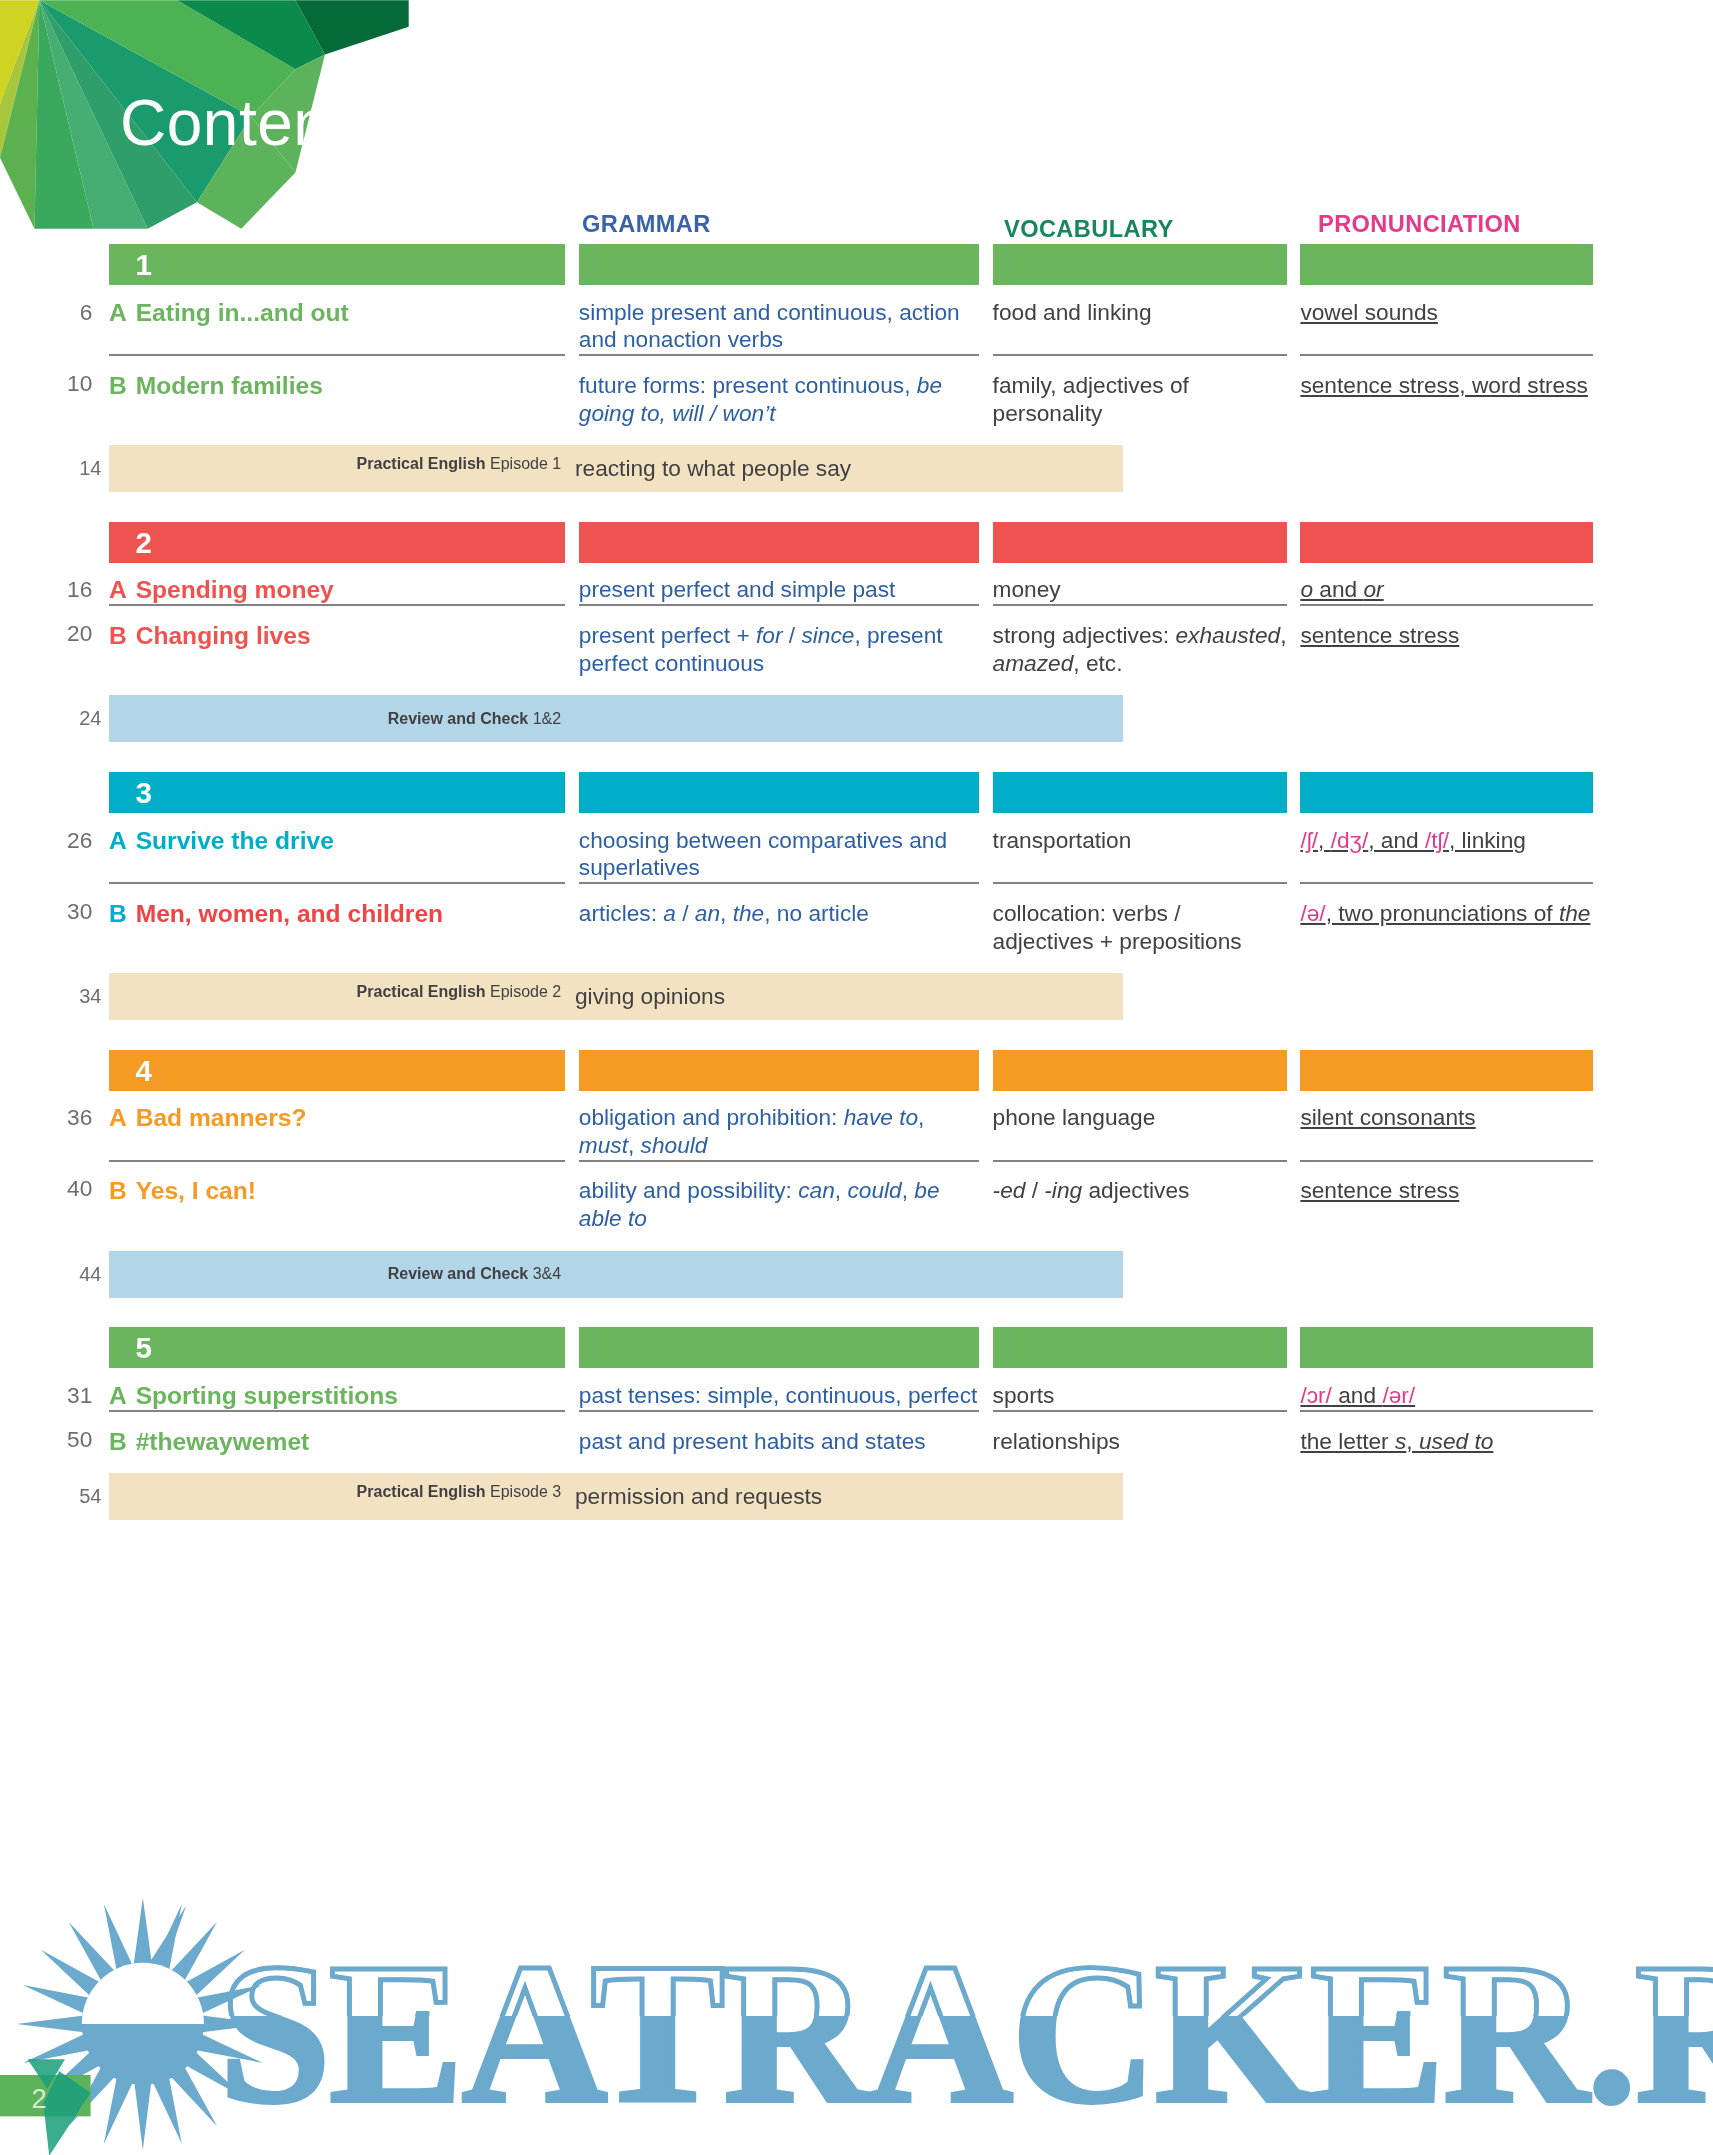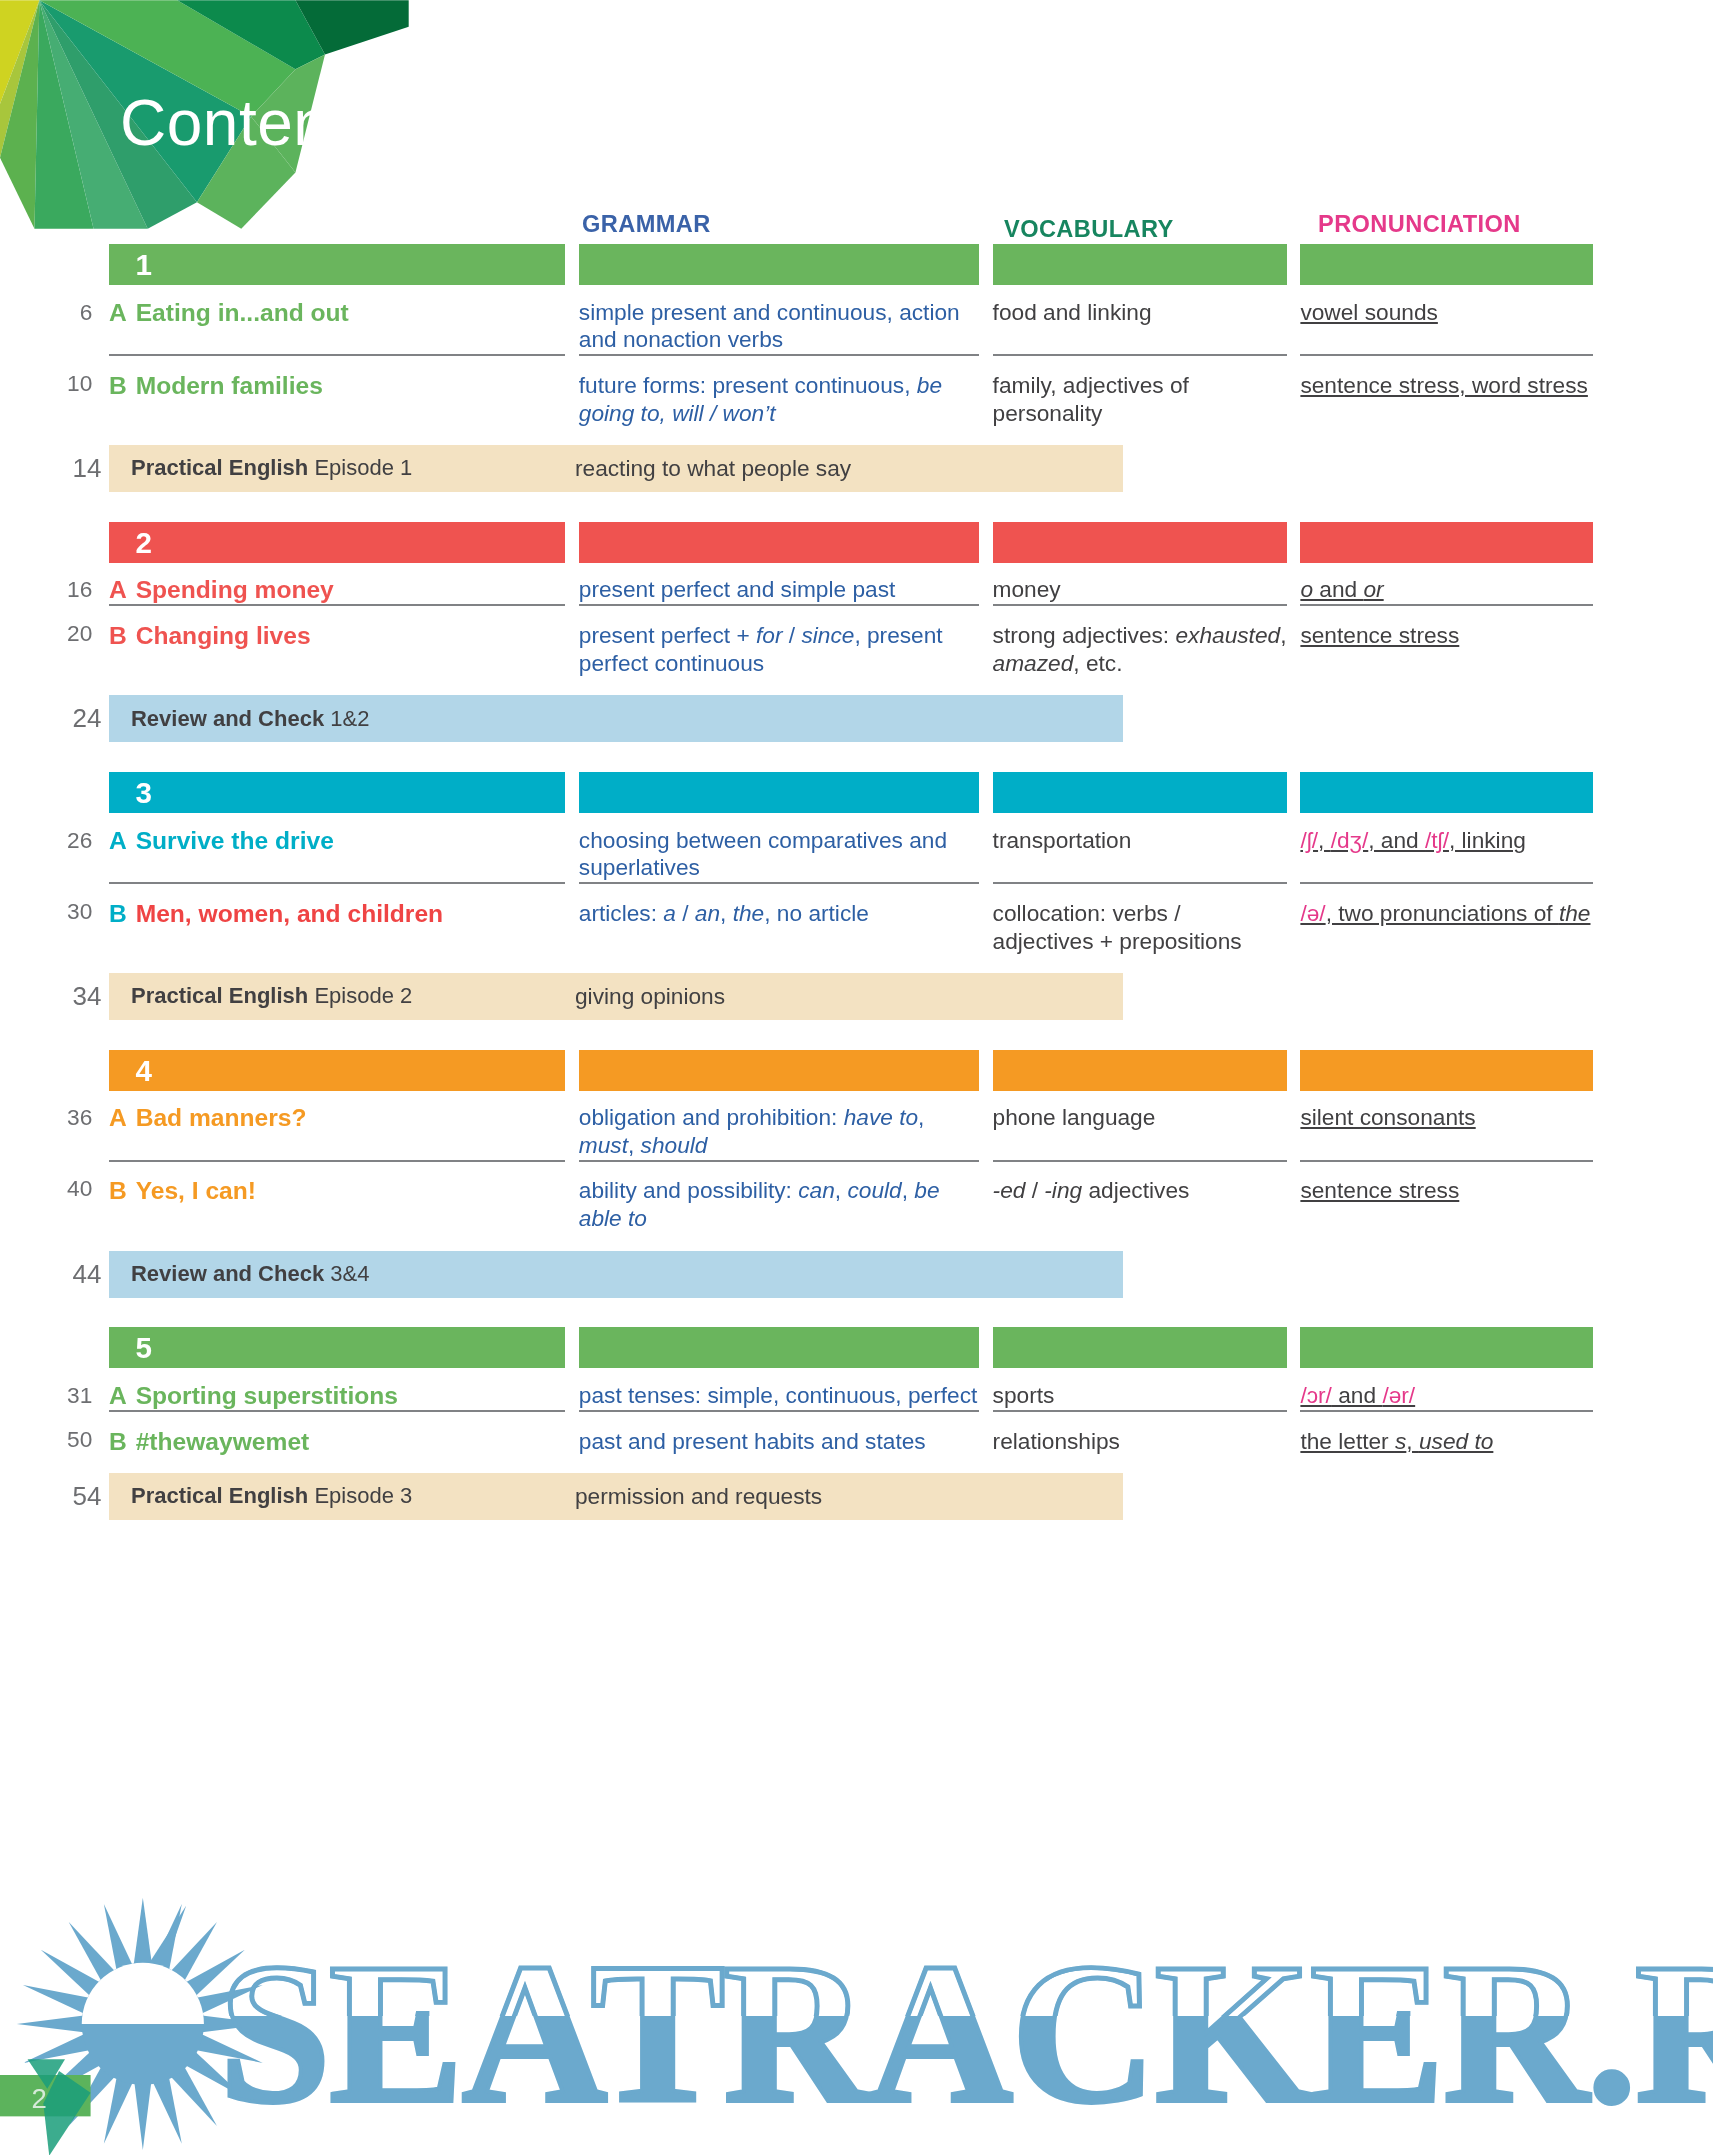--- a/index.html
+++ b/index.html
@@ -55,26 +55,26 @@
   .row.sep .c-title,
   .row.sep .c-gram,
   .row.sep .c-voc,
   .row.sep .c-pro{border-top:2px solid #808285;}
   .row.sep .cell{padding-top:15.8px;}
 
   .rowspacer{height:17.7px;}
 
   
   .hl{display:flex;position:relative;height:47px;align-items:center;}
-  .hl .c-page{width:109px;text-align:right;padding-right:16.7px;color:#6d6e71;font-size:26px;padding-top:0;}
+  .hl .c-page{width:109px;text-align:right;padding-right:16.7px;color:#6d6e71;font-size:20px;padding-top:0;}
   .hl-bar{
     position:absolute;left:109px;top:0;height:47px;width:1014px;
   }
   .hl-content{position:relative;display:flex;width:100%;}
-  .hl .c-title{padding-left:12.8px;width:443px;padding-top:0;font-size:22px;color:#414042;}
+  .hl .c-title{padding-left:12.8px;width:443px;padding-top:0;font-size:16px;color:#414042;text-align:right;}
   .hl .c-gram{padding-top:0;color:#414042;font-size:22.7px;}
   .bold{font-weight:700;}
 
   i{font-style:italic;}
 
   
   #wm{position:absolute;left:0px;top:1886px;width:1713px;height:269px;pointer-events:none;}
   #corner{position:absolute;left:0;top:2059px;width:128px;height:97px;overflow:hidden;}
 </style>
 </head>

